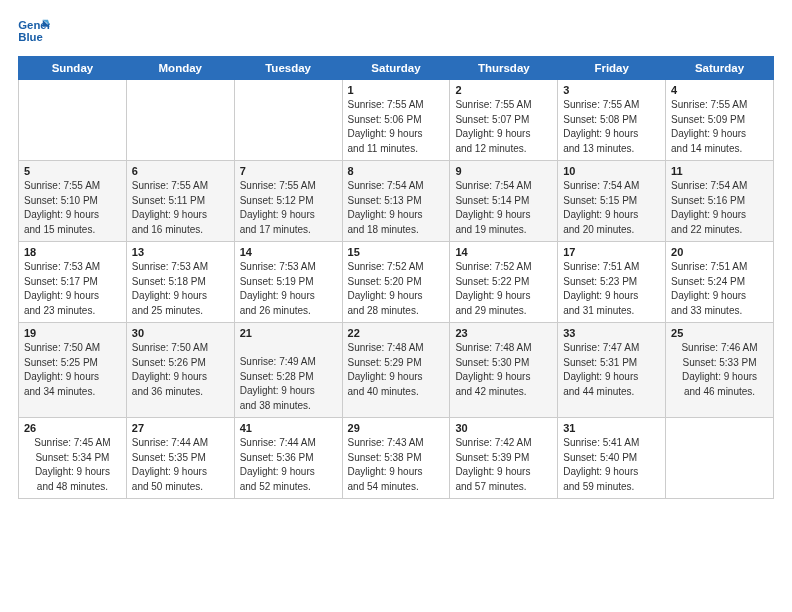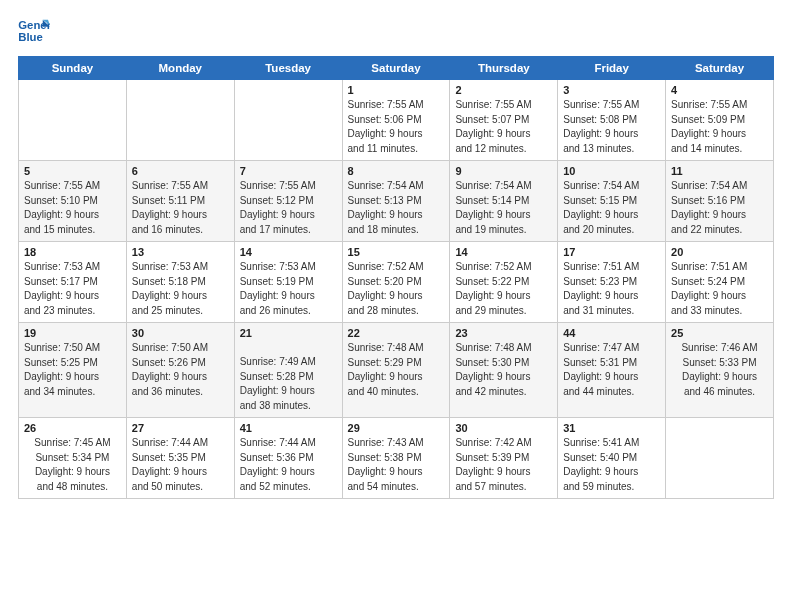--- a/index.html
+++ b/index.html
@@ -282,21 +282,21 @@
 and 40 minutes.</div>
           </td>
           <td>
             <span class="day-num">23</span>
             <div class="cell-info" style="white-space: pre-line;">Sunrise: 7:48 AM
 Sunset: 5:30 PM
 Daylight: 9 hours
 and 42 minutes.</div>
           </td>
           <td>
-            <span class="day-num">44</span>
+            <span class="day-num">33</span>
             <div class="cell-info" style="white-space: pre-line;">Sunrise: 7:47 AM
 Sunset: 5:31 PM
 Daylight: 9 hours
 and 44 minutes.</div>
           </td>
           <td>
             <span class="day-num">25</span>
             <div class="cell-info" style="white-space: pre-line; text-align: center;">Sunrise: 7:46 AM
 Sunset: 5:33 PM
 Daylight: 9 hours

